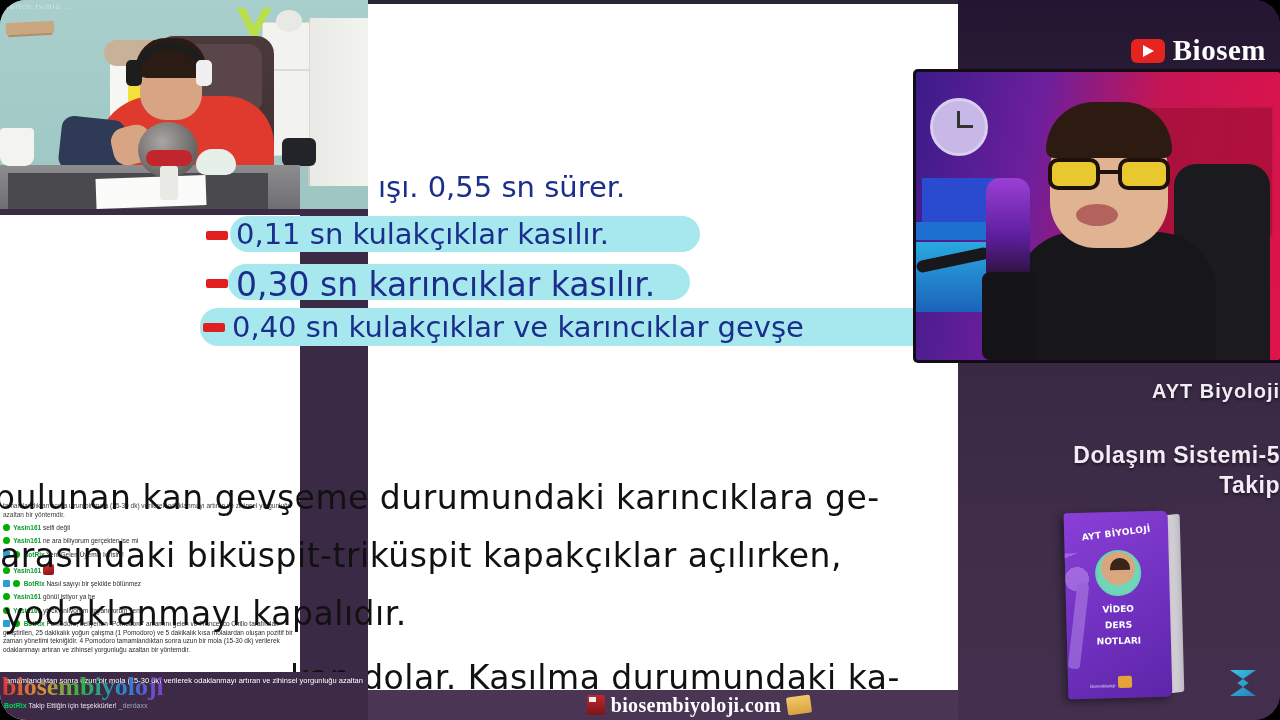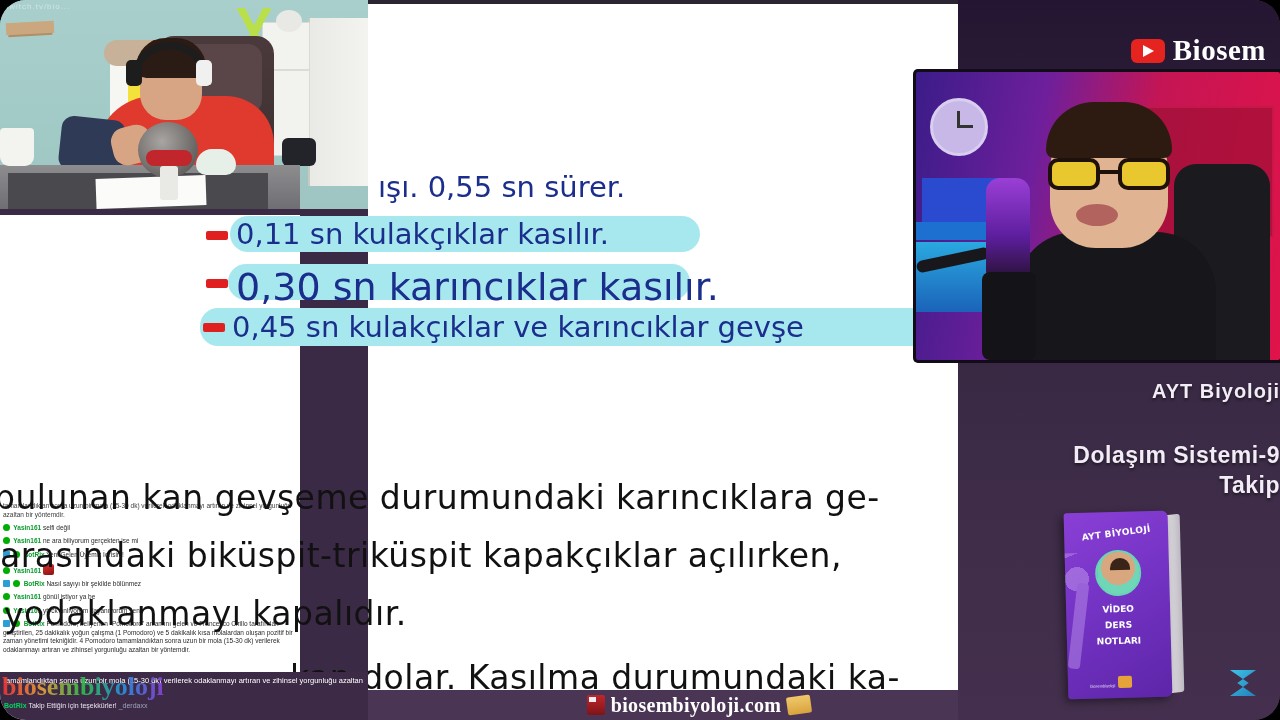--- a/index.html
+++ b/index.html
@@ -237,22 +237,22 @@
   <div class="hl" style="left:230px;top:216px;width:470px;height:36px;"></div>
   <div class="hl" style="left:228px;top:264px;width:462px;height:36px;"></div>
   <div class="hl" style="left:200px;top:308px;width:760px;height:38px;"></div>
 
   <div class="dash" style="left:206px;top:231px;"></div>
   <div class="dash" style="left:206px;top:279px;"></div>
   <div class="dash" style="left:203px;top:323px;"></div>
 
   <div class="note-ink" style="left:378px;top:170px;font-size:29px;">ışı. 0,55 sn sürer.</div>
   <div class="note-ink" style="left:236px;top:217px;font-size:29px;">0,11 sn kulakçıklar kasılır.</div>
-  <div class="note-ink" style="left:236px;top:265px;font-size:38px;">0,30 sn karıncıklar kasılır.</div>
-  <div class="note-ink" style="left:232px;top:310px;font-size:29px;">0,45 sn kulakçıklar ve karıncıklar gevşe</div>
+  <div class="note-ink" style="left:236px;top:265px;font-size:33px;">0,30 sn karıncıklar kasılır.</div>
+  <div class="note-ink" style="left:232px;top:310px;font-size:29px;">0,40 sn kulakçıklar ve karıncıklar gevşe</div>
 
   <div class="hw-dark" style="left:-6px;top:478px;font-size:33px;">bulunan kan gevşeme durumundaki karıncıklara ge-</div>
   <div class="hw-dark" style="left:0px;top:536px;font-size:33px;">arasındaki biküspit-triküspit kapakçıklar açılırken,</div>
   <div class="hw-dark" style="left:4px;top:596px;font-size:33px;">y</div>
   <div class="hw-dark" style="left:24px;top:594px;font-size:33px;">odaklanmayı kapalıdır.</div>
   <div class="hw-dark" style="left:290px;top:658px;font-size:33px;">kan dolar. Kasılma durumundaki ka-</div>
 
   <div class="botstrip">
     <span>tamamlandıktan sonra uzun bir mola (15-30 dk) verilerek odaklanmayı artıran ve zihinsel yorgunluğu azaltan bir yöntemdir.</span>
   </div>
@@ -295,21 +295,21 @@
         <div class="lens l"></div>
         <div class="br"></div>
         <div class="lens r"></div>
       </div>
       <div class="boom"></div>
       <div class="mic2"></div>
       <div class="mic2base"></div>
     </div>
 
     <div class="panel-sub" id="subject">AYT Biyoloji</div>
-    <div class="panel-sub" id="topic1">Dolaşım Sistemi-9</div>
+    <div class="panel-sub" id="topic1">Dolaşım Sistemi-5</div>
     <div class="panel-sub" id="topic2">Takip</div>
 
     <div class="zlogo"></div>
   </div>
 
   <div class="book">
     <div class="pages"></div>
     <div class="cover">
       <div class="micro"></div>
       <div class="btitle">AYT BİYOLOJİ</div>

